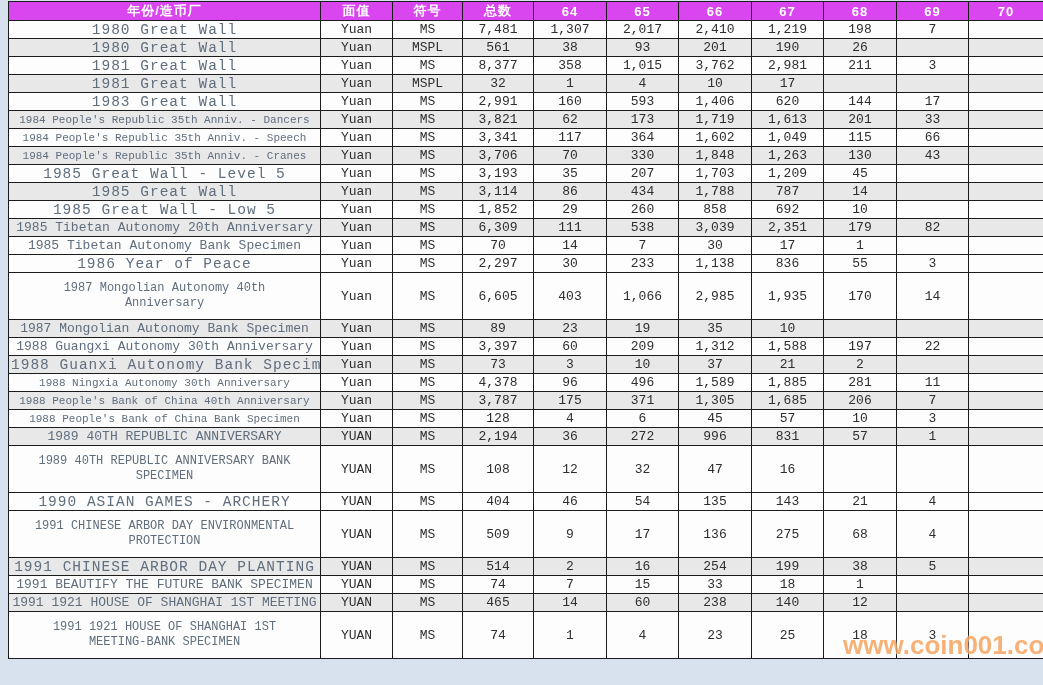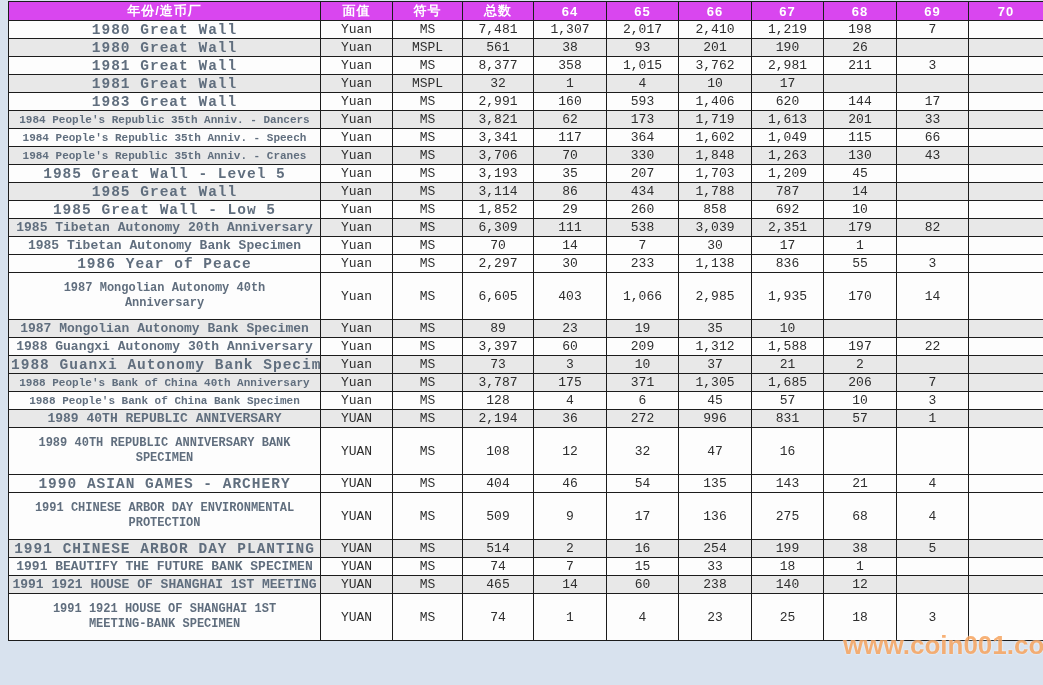--- a/index.html
+++ b/index.html
@@ -33,21 +33,21 @@
     font-family:"Liberation Sans", sans-serif;
   }
   .census-table td{
     height:17px;
     font-family:"Liberation Mono", monospace;
     font-size:13px;
     color:#2e2e2e;
     background:#fdfdfd;
   }
   tr.alt td{background:#e8e8e8;}
-  td.name-cell{font-weight:bold;color:#606e7e;}
+  td.name-cell{font-weight:normal;color:#606e7e;}
   .name-lg{font-size:14.5px;white-space:nowrap;letter-spacing:1px;}
   .name-md{font-size:13px;white-space:nowrap;}
   .name-sm{font-size:11px;white-space:nowrap;}
   .name-wrap{font-size:12px;max-width:272px;margin:8px auto;line-height:1.25;white-space:normal;}
   .watermark{
     position:absolute;
     left:843px;top:630px;
     width:200px;
     font-family:"Liberation Sans", sans-serif;
     font-weight:bold;
@@ -357,20 +357,35 @@
         <td>MS</td>
         <td>73</td>
         <td>3</td>
         <td>10</td>
         <td>37</td>
         <td>21</td>
         <td>2</td>
         <td></td>
         <td></td>
       </tr>
+      <tr>
+        <td class="name-cell">
+          <div class="name-sm">1988 Ningxia Autonomy 30th Anniversary</div>
+        </td>
+        <td>Yuan</td>
+        <td>MS</td>
+        <td>4,378</td>
+        <td>96</td>
+        <td>496</td>
+        <td>1,589</td>
+        <td>1,885</td>
+        <td>281</td>
+        <td>11</td>
+        <td></td>
+      </tr>
       <tr class="alt">
         <td class="name-cell">
           <div class="name-sm">1988 People's Bank of China 40th Anniversary</div>
         </td>
         <td>Yuan</td>
         <td>MS</td>
         <td>3,787</td>
         <td>175</td>
         <td>371</td>
         <td>1,305</td>

